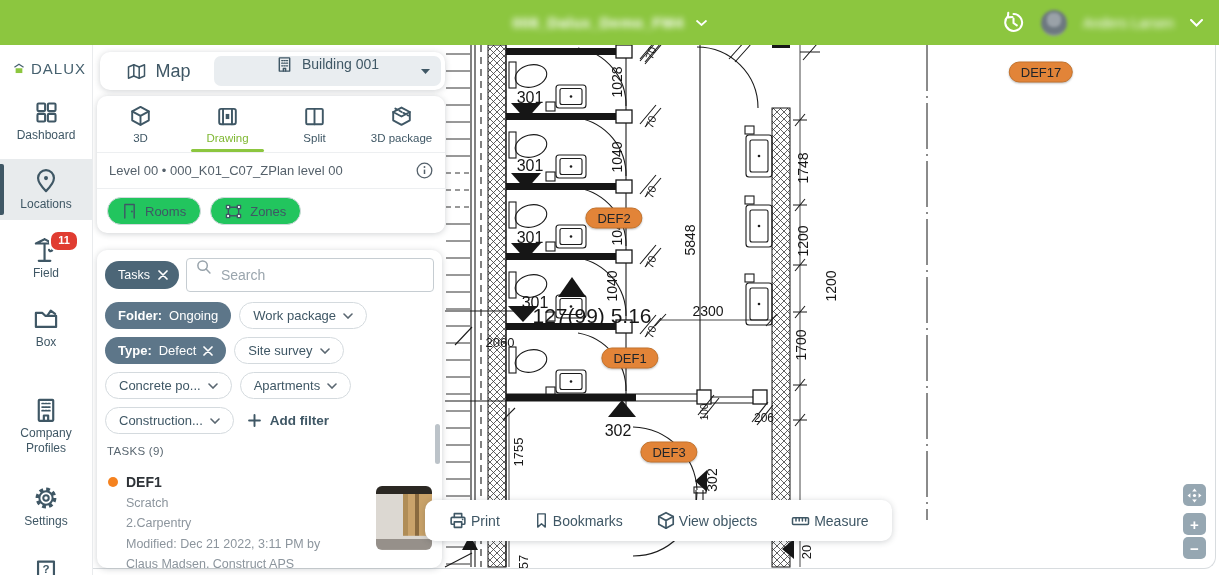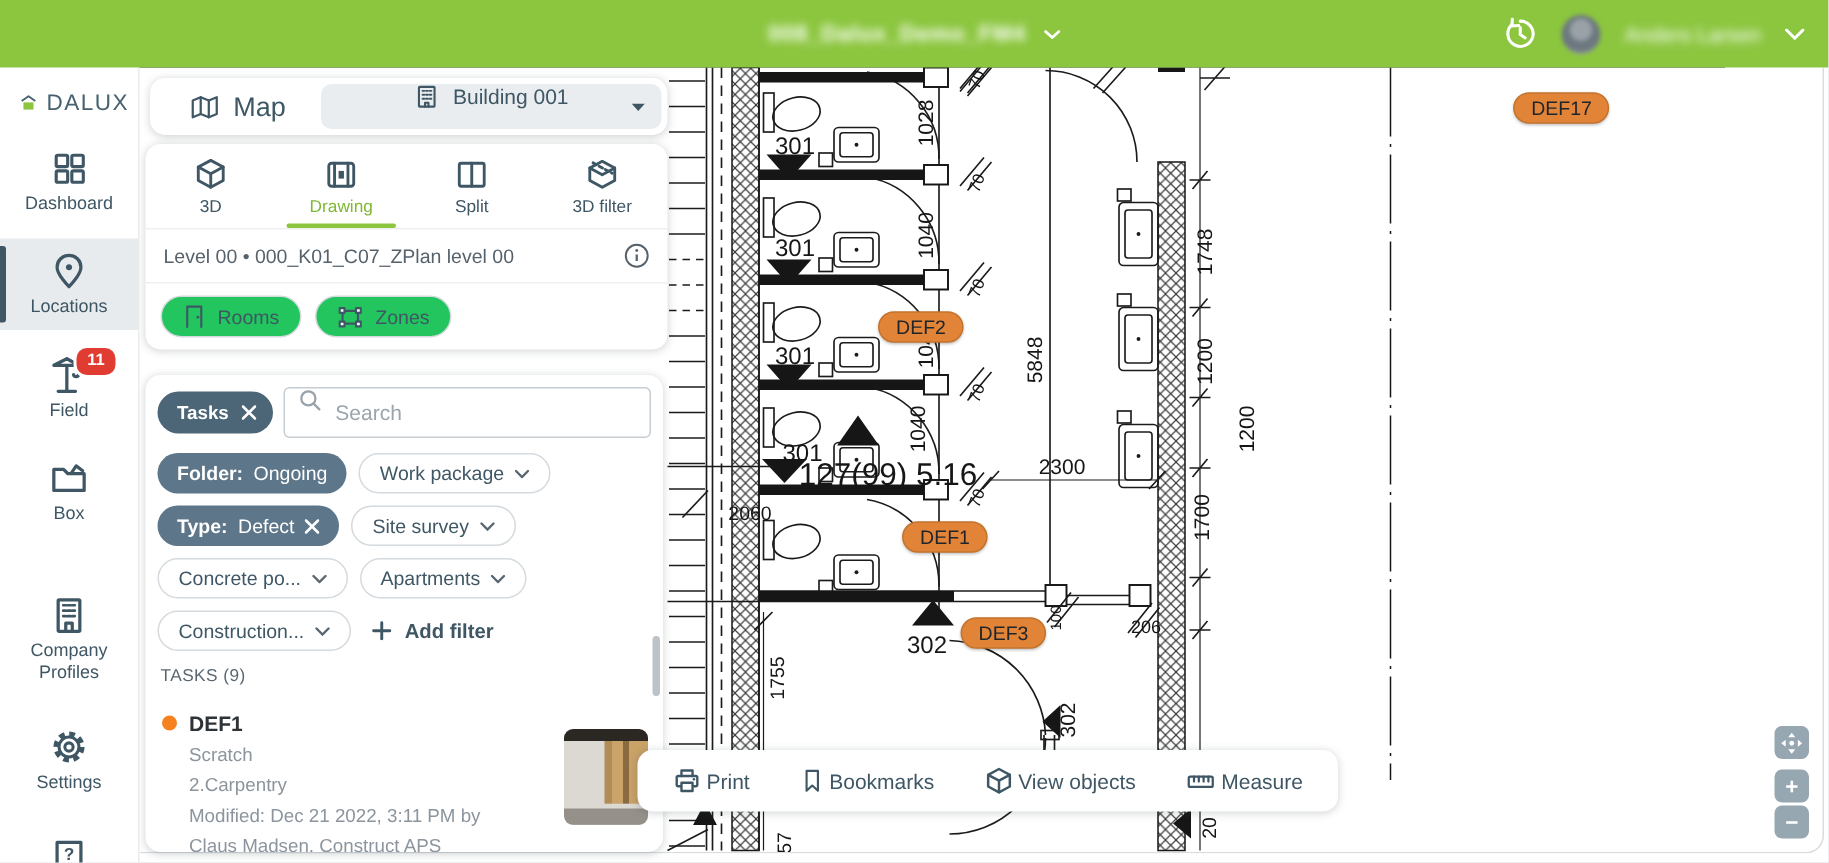--- a/index.html
+++ b/index.html
@@ -50,21 +50,21 @@
              padding:0 12px;font-size:13px;color:#55616B}
   .level-row .spacer{flex:1}
   .pill-row{display:flex;gap:9px;border-top:1px solid #EDEFF1;padding:8px 10px}
   .pill{display:inline-flex;align-items:center;gap:8px;height:26px;border:1px solid #D4DADE;border-radius:15px;
         padding:0 14px;font-size:13px;cursor:pointer;background:#22c55e}
 
   .filter-card{left:97px;top:250px;width:345px;height:318px;box-sizing:border-box;padding:8px;
                border-radius:10px;display:flex;flex-direction:column;overflow:hidden}
   .search-row{display:flex;align-items:center;gap:7px}
   .tasks-pill{background:#4C6677;color:#fff;height:28px;border-radius:14px;display:inline-flex;align-items:center;
-              gap:8px;padding:0 11px 0 13px;font-size:12.5px;font-weight:bold;flex:0 0 auto;cursor:pointer}
+              gap:8px;padding:0 11px 0 13px;font-size:12.5px;font-weight:normal;flex:0 0 auto;cursor:pointer}
   .search-box{flex:1;height:32px;border:1px solid #C6CDD2;border-radius:4px;display:flex;
               gap:7px;padding:0 9px;background:#fff}
   .search-box input{border:0;outline:0;flex:1;font-size:14px;font-family:"Liberation Sans",sans-serif;color:#333;background:transparent}
   .search-box input::placeholder{color:#9AA5AD}
   .chips{display:flex;flex-wrap:wrap;gap:8px;padding-top:10px;width:330px}
   .chip{display:inline-flex;align-items:center;gap:7px;height:27px;border-radius:14px;padding:0 13px;
         font-size:13px;cursor:pointer;box-sizing:border-box}
   .chip.solid{background:#5D7689;color:#fff}
   .chip.solid .chip-key{font-weight:bold}
   .chip.outline{border:1px solid #D4DADE;background:#fff;color:#3F5765}
@@ -268,21 +268,21 @@
       <text class="dlabel" transform="translate(518,452) rotate(-90)" font-size="13" text-anchor="middle" dy="0.35em">1755</text>
       <text class="dlabel" transform="translate(523,562) rotate(-90)" font-size="13" text-anchor="middle" dy="0.35em">57</text>
       <text class="dlabel" transform="translate(806,552) rotate(-90)" font-size="13" text-anchor="middle" dy="0.35em">20</text>
     </g>
 </svg>
 
 <div id="markers">
     <div class="def-marker" style="left: 1041px; top: 72px;">DEF17</div>
     <div class="def-marker" style="left: 614px; top: 218px;">DEF2</div>
     <div class="def-marker" style="left: 630px; top: 358px;">DEF1</div>
-    <div class="def-marker" style="left: 669px; top: 422px;">DEF3</div>
+    <div class="def-marker" style="left: 669px; top: 452px;">DEF3</div>
   </div>
 <div class="canvas-frame"></div>
 
 <div class="header">
   <div class="header-title-group">
     <span class="header-title">008_Dalux_Demo_FM4</span>
     <svg width="11" height="6" viewBox="0 0 11 6">
         <path d="M0.5,0.5 L5.5,5 L10.5,0.5" stroke="#fff" stroke-width="1.8" fill="none"></path>
       </svg>
   </div>
@@ -415,21 +415,21 @@
           <path d="M9,3 V15"></path>
       </svg>
       <span>Split</span>
     </div>
     <div class="tab">
       <svg width="23" height="23" viewBox="0 0 18 18" class="ic">
         <path d="M9,2 L15.5,5.5 L9,9 L2.5,5.5 Z"></path>
           <path d="M2.5,5.5 V12 L9,15.5 L15.5,12 V5.5"></path>
           <path d="M4.2,2.8 L14.2,8.2" stroke-dasharray="2 1.6"></path>
       </svg>
-      <span>3D filter</span>
+      <span>3D package</span>
     </div>
   </div>
   <div class="level-row">
     <span>Level 00 • 000_K01_C07_ZPlan level 00</span>
     <span class="spacer"></span>
     <svg width="17" height="17" viewBox="0 0 17 17">
       <circle cx="8.5" cy="8.5" r="7.3" stroke="#55616B" stroke-width="1.3" fill="none"></circle>
       <path d="M8.5,7.6 V12" stroke="#55616B" stroke-width="1.5"></path>
       <circle cx="8.5" cy="5" r="0.95" fill="#55616B"></circle>
     </svg>

